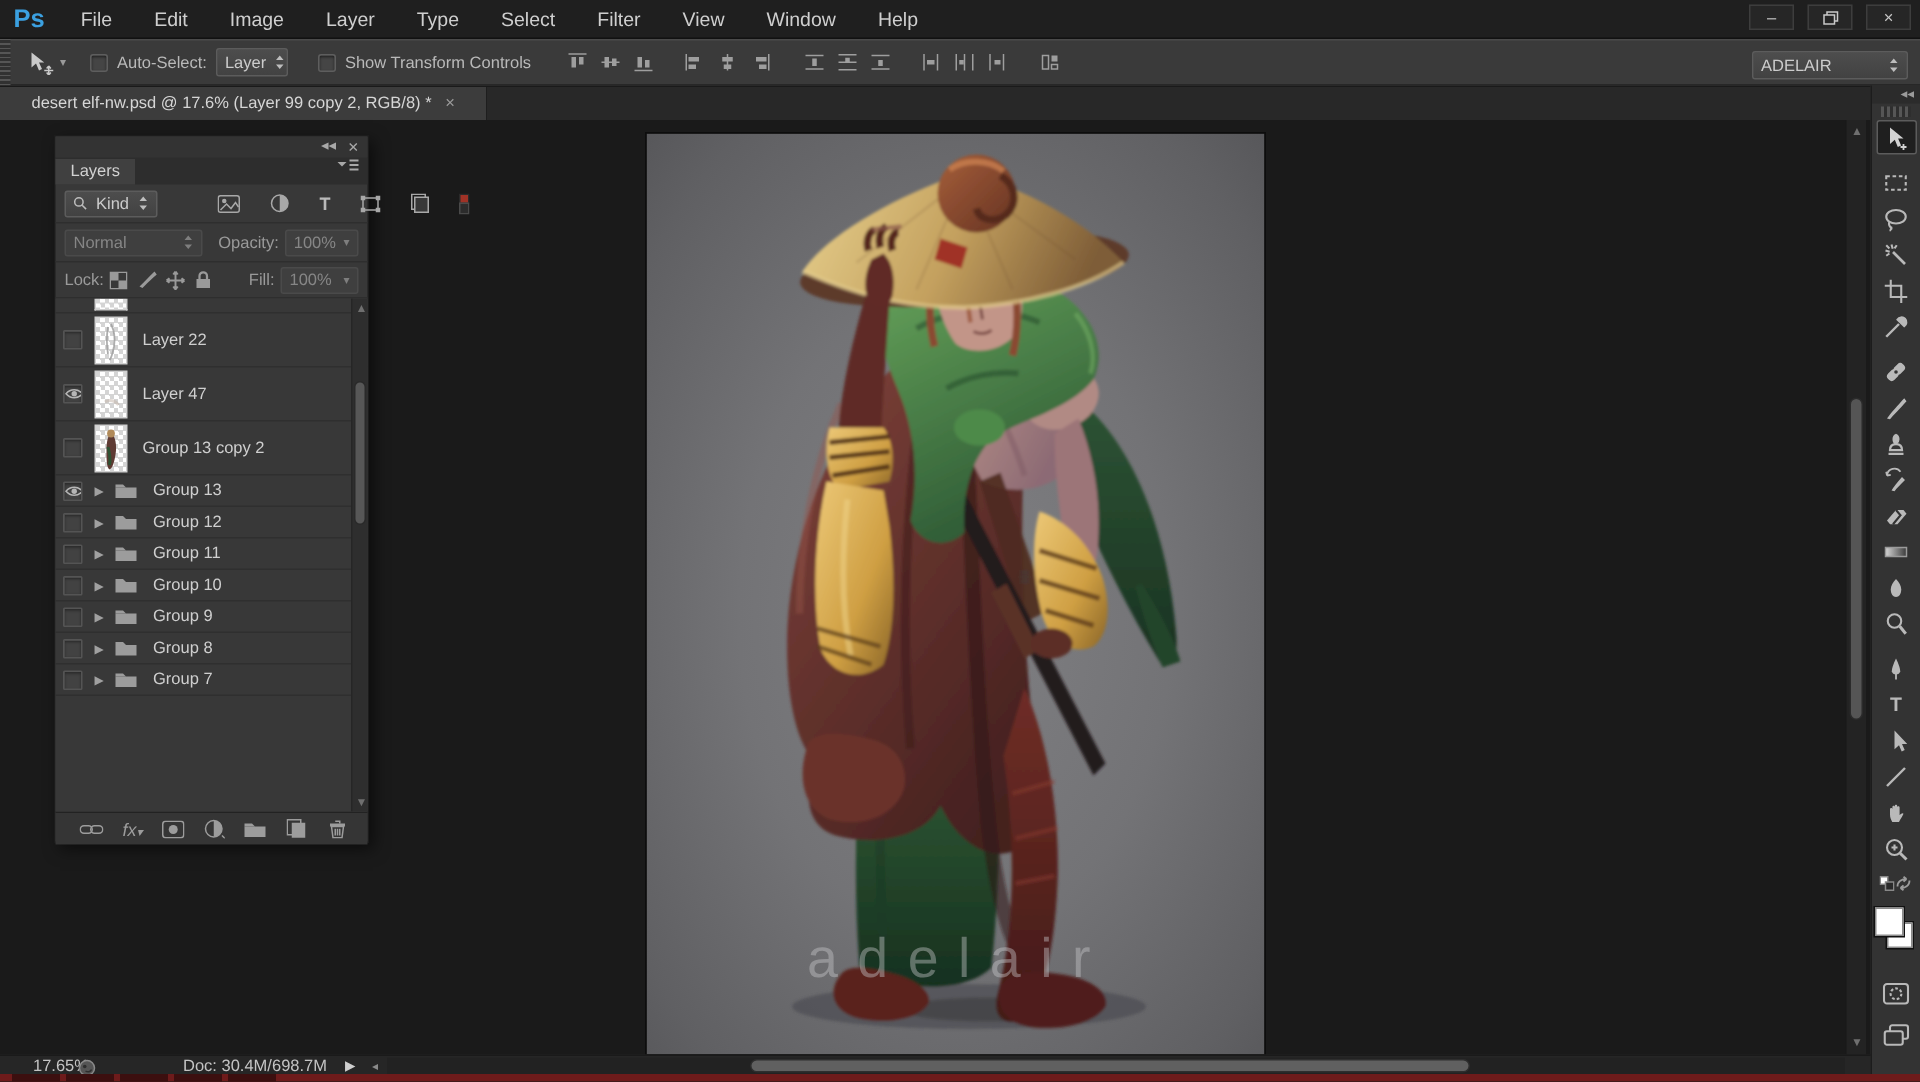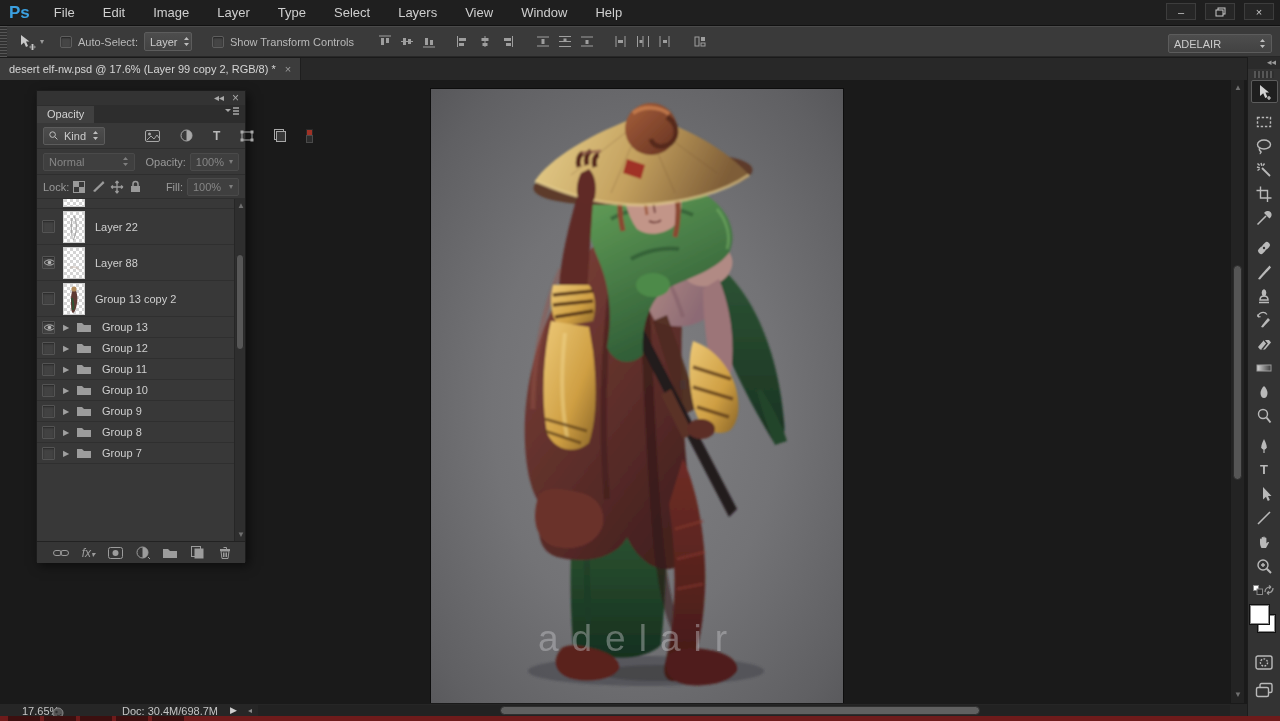--- a/index.html
+++ b/index.html
@@ -22,21 +22,21 @@
   .cb { width:12px; height:12px; background:#454545; border:1px solid #5e5e5e; border-radius:2px;
     box-shadow:inset 0 1px 2px rgba(0,0,0,.55); }
   .combo { height:19px; background:linear-gradient(#4d4d4d,#424242); border:1px solid #5c5c5c;
     border-radius:2px; color:#cccccc; font-size:11px; display:flex; align-items:center; padding:0 5px; gap:6px; }
   .combo svg { flex:0 0 auto; }
   .alg { width:20px; height:18px; display:flex; align-items:center; justify-content:center; margin:0 1px; }
   #workspace { position:absolute; right:8px; top:34px; width:104px; }
   
   #tabbar { position:absolute; left:0; top:58px; width:1280px; height:22px; background:#282828; }
   #doctab { position:absolute; left:0; top:0; height:22px; background:#3c3c3c; border-right:1px solid #1e1e1e;
-    display:flex; align-items:center; padding:0 9px; gap:9px; }
+    display:flex; align-items:center; padding:0 21px; gap:9px; }
   #doctab .title { color:#d6d6d6; font-size:11px; white-space:nowrap; }
   #doctab .close { color:#9b9b9b; font-size:11px; }
   
   #main { position:absolute; left:0; top:80px; width:1280px; height:623px; background:#1a1a1a; }
   #canvas { position:absolute; left:431px; top:89px; width:412px; height:614px; outline:1px solid #0d0d0d; }
   
   #vscroll { position:absolute; left:1230px; top:80px; width:14px; height:623px; background:#232323; border-left:1px solid #191919; }
   #vthumb { position:absolute; left:2px; top:185px; width:9px; height:215px; background:#555; border-radius:5px; border:1px solid #2b2b2b; }
   .sarrow { position:absolute; left:3px; color:#6f6f6f; font-size:8px; }
   #bottomband { position:absolute; left:0; top:703px; width:1247px; height:13px; background:#262626; border-top:1px solid #1a1a1a; }
@@ -96,21 +96,21 @@
 <body>
 
 <div id="menubar">
   <span class="ps-logo">Ps</span>
   <span class="menu-item">File</span>
   <span class="menu-item">Edit</span>
   <span class="menu-item">Image</span>
   <span class="menu-item">Layer</span>
   <span class="menu-item">Type</span>
   <span class="menu-item">Select</span>
-  <span class="menu-item">Layers</span>
+  <span class="menu-item">Filter</span>
   <span class="menu-item">View</span>
   <span class="menu-item">Window</span>
   <span class="menu-item">Help</span>
   <div id="winctl">
     <div class="wbtn">–</div>
     <div class="wbtn">
       <svg width="11" height="10">
           <rect x="3" y="1" width="7" height="6" fill="none" stroke="#c9c9c9"></rect>
           <rect x="1" y="3" width="7" height="6" fill="#262626" stroke="#c9c9c9"></rect>
         </svg>
@@ -383,21 +383,21 @@
   </g>
   <text x="208" y="562" text-anchor="middle" font-size="37" letter-spacing="13" fill="#c9c9cc" opacity="0.42" font-family="Liberation Sans, sans-serif">adelair</text>
 </svg>
 
 <div id="layers">
   <div id="lp-head">
     <span>◂◂</span>
     <span style="font-size:12px;">×</span>
   </div>
   <div id="lp-tabrow">
-    <span id="lp-tab">Opacity</span>
+    <span id="lp-tab">Layers</span>
     <span id="lp-menu">
       <svg width="16" height="10">
           <path d="M1 3 L4 6 L7 3" fill="#a8a8a8" stroke="none"></path>
           <path d="M9 2 H15 M9 5 H15 M9 8 H15" stroke="#a8a8a8" stroke-width="1.4"></path>
         </svg>
     </span>
   </div>
   <div id="lp-filter" class="lp-row">
     <div class="combo" style="width:66px;justify-content:space-between;height:18px;">
       <svg width="9" height="9">
@@ -509,21 +509,21 @@
     <div class="lrow thumbrow">
       <div class="visbox">
         <svg width="13" height="9">
             <path d="M1 4.5 C4 1 9 1 12 4.5 C9 8 4 8 1 4.5 Z" stroke="#b5b5b5" fill="none"></path>
             <circle cx="6.5" cy="4.5" r="1.8" fill="#b5b5b5"></circle>
           </svg>
       </div>
       <div class="thumb"><svg width="20" height="30">
             <path d="M6 20 C9 18 13 19 15 22" stroke="#c4b4a8" fill="none" stroke-width="2" opacity="0.5"></path>
           </svg></div>
-      <span class="lname">Layer 88</span>
+      <span class="lname">Layer 47</span>
     </div>
     <div class="lrow thumbrow">
       <div class="visbox"></div>
       <div class="thumb"><svg width="20" height="30">
             <path d="M10 4 C13 7 14 13 13 19 C12 25 11 28 9 29 C7 28 7 22 7 16 C7 10 8 7 10 4 Z" fill="#5e3a33"></path>
             <circle cx="10" cy="5" r="2.6" fill="#b08a5a"></circle>
             <path d="M8 14 C9 18 10 22 9 26" stroke="#2e5233" stroke-width="2" fill="none"></path>
           </svg></div>
       <span class="lname">Group 13 copy 2</span>
     </div>

